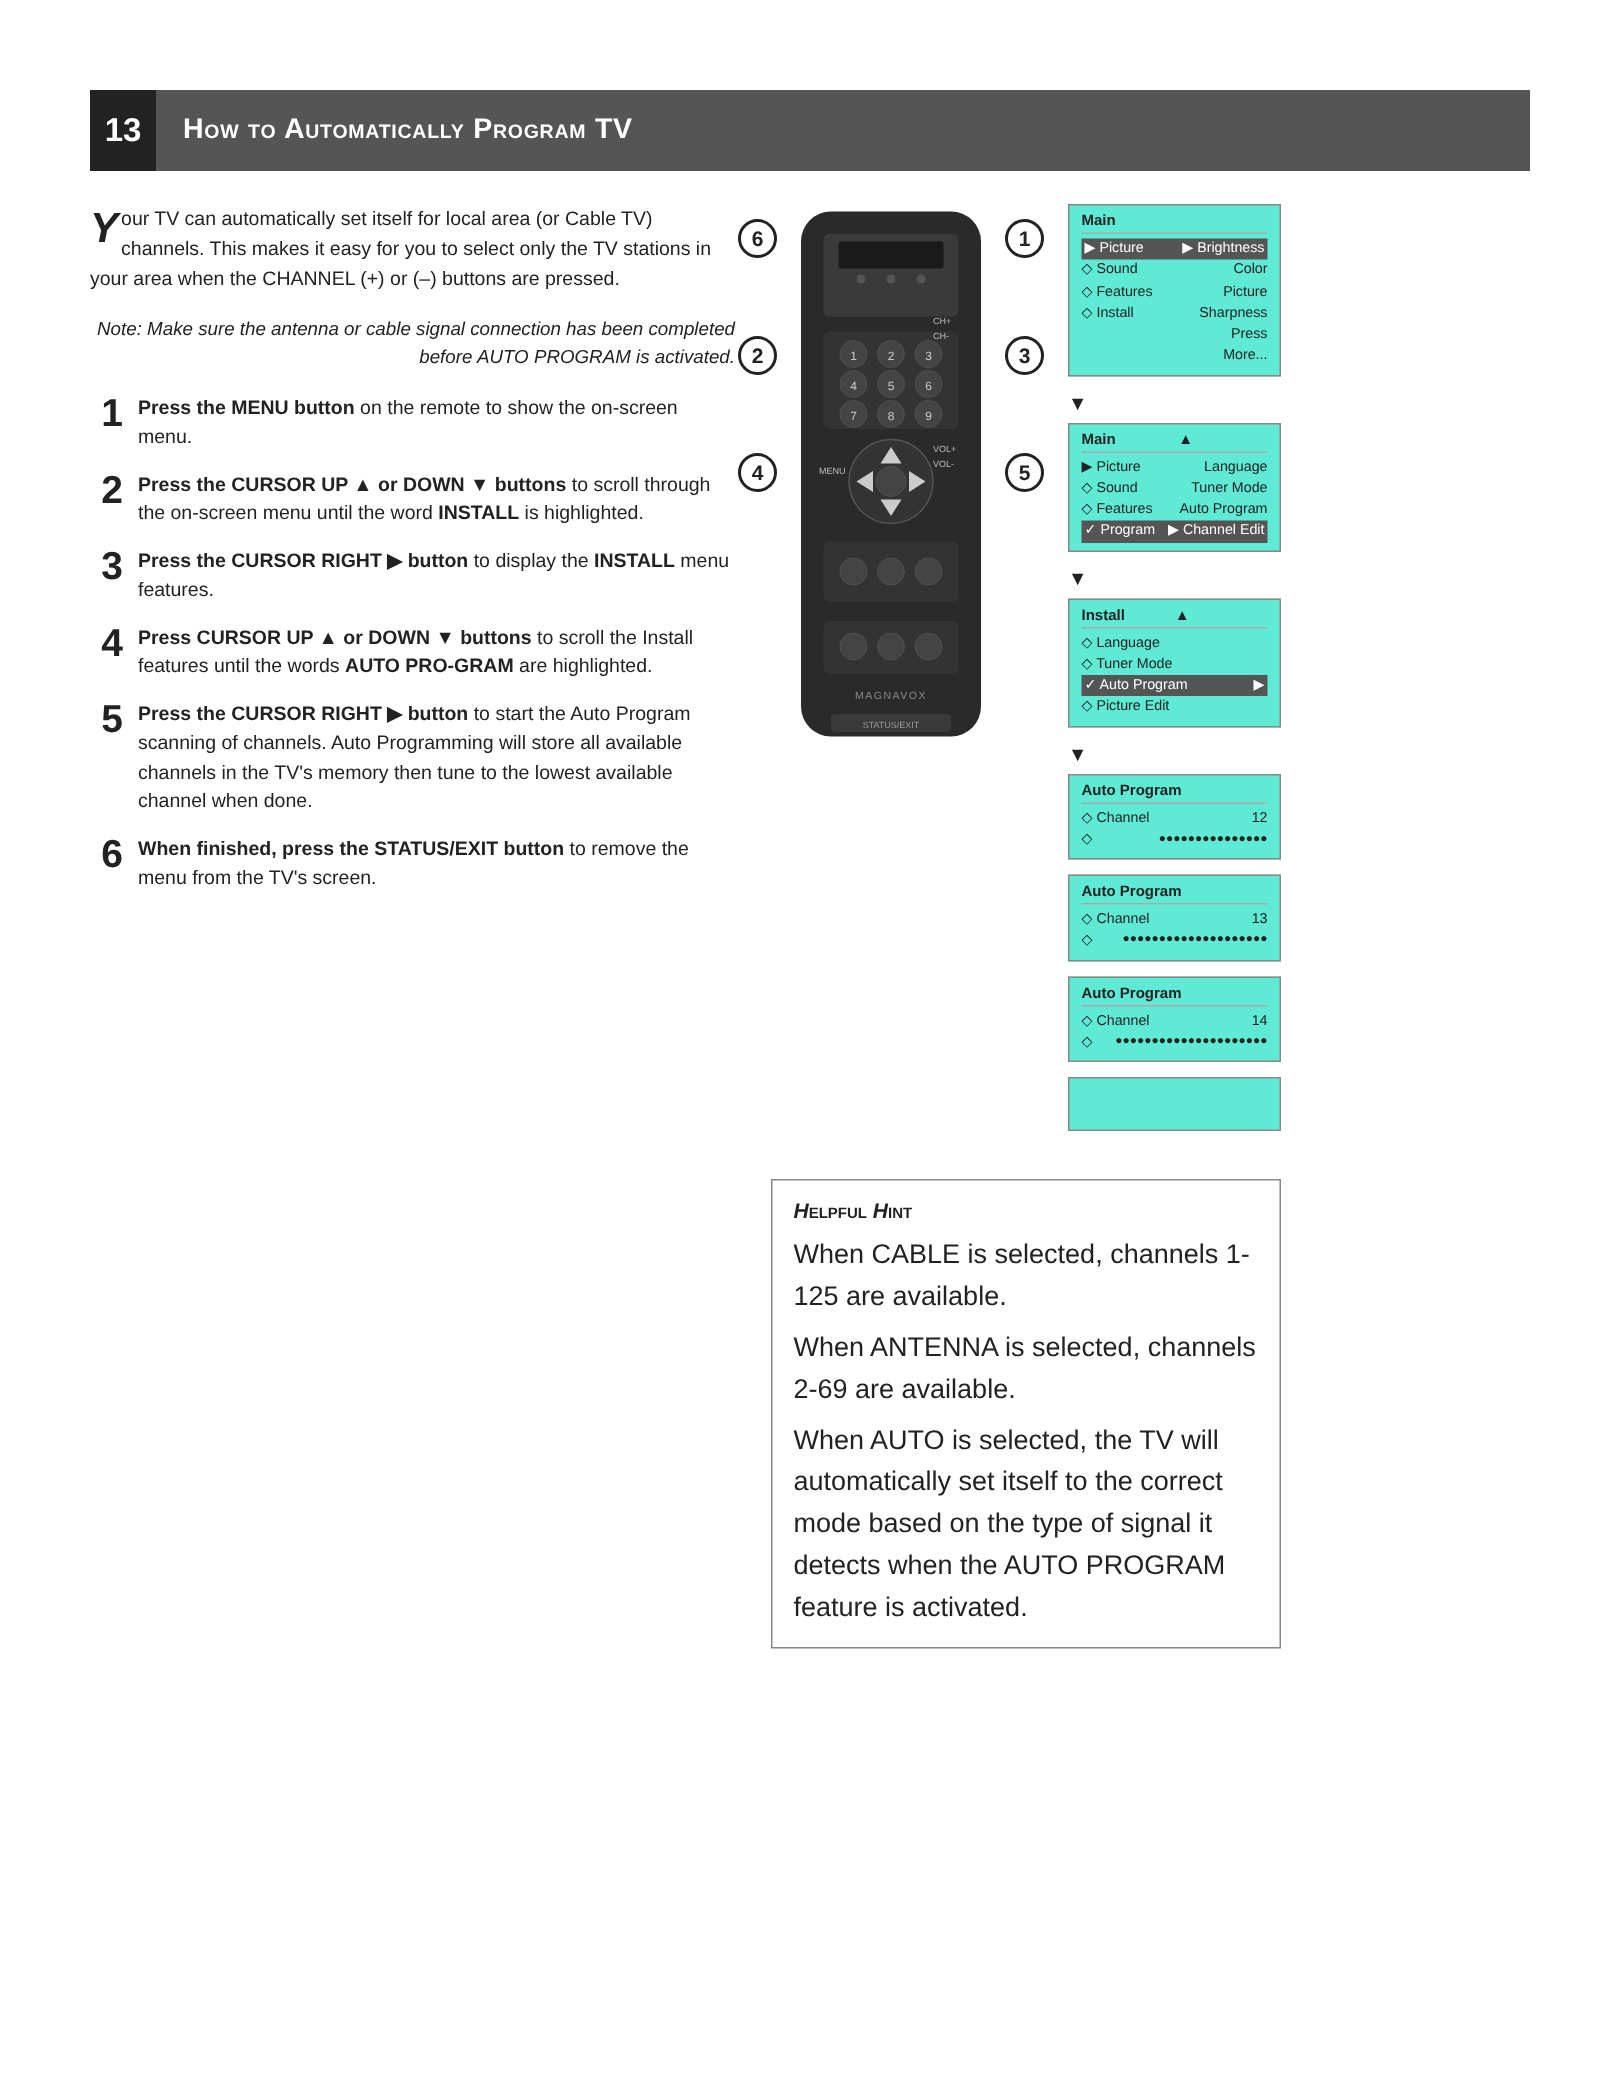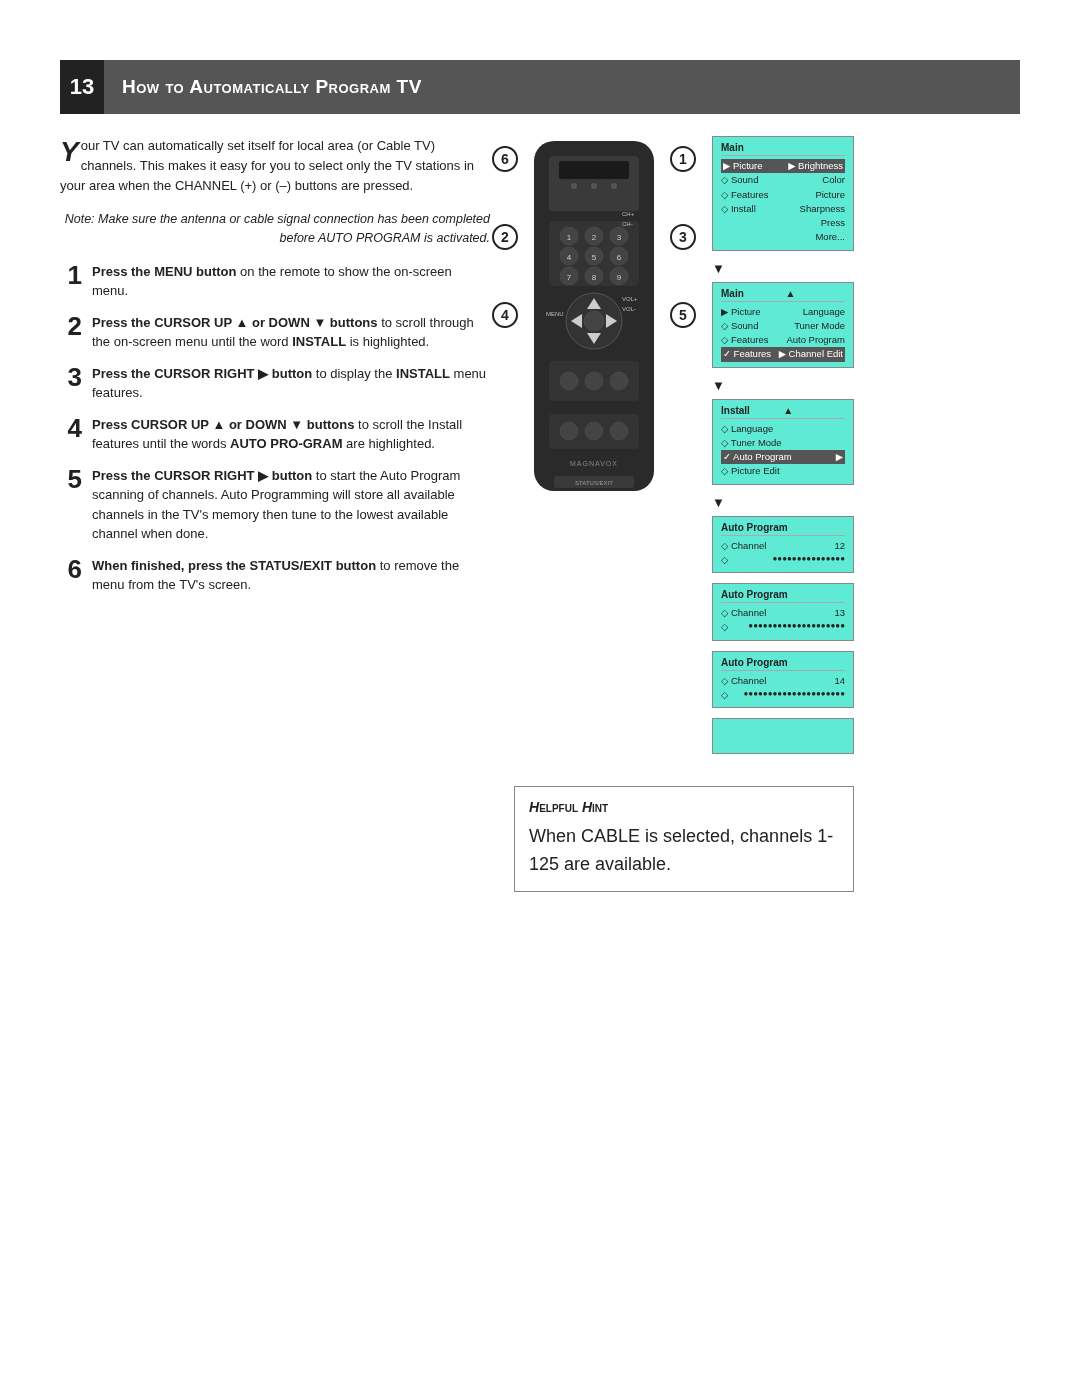--- a/index.html
+++ b/index.html
@@ -380,21 +380,21 @@
             </div>
           <div class="screen-row">
               <span>◇ Sound</span>
               <span>Tuner Mode</span>
             </div>
           <div class="screen-row">
               <span>◇ Features</span>
               <span>Auto Program</span>
             </div>
           <div class="screen-row highlighted">
-              <span>✓ Features</span>
+              <span>✓ Program</span>
               <span>▶ Channel Edit</span>
             </div>
         </div>
 
         <div class="arrow-down">▼</div>
 
         <div class="screen-diagram" style="min-width:140px;">
           <div class="screen-title">Install &nbsp;&nbsp;&nbsp;&nbsp;&nbsp;&nbsp;&nbsp;&nbsp;&nbsp;&nbsp; ▲</div>
           <div class="screen-row">
               <span>◇ Language</span>
@@ -458,18 +458,20 @@
       </div>
 
     </div>
 
     <div class="hint-box">
       <div class="hint-header">
         <em>H</em><span style="font-variant:small-caps;">elpful </span><em>H</em><span style="font-variant:small-caps;text-align:center;">int</span>
       </div>
       <div class="hint-body">
         <p>When CABLE is selected, channels 1-125 are available.</p>
+        <p style="margin-top:6px;">When ANTENNA is selected, channels 2-69 are available.</p>
+        <p style="margin-top:6px;">When AUTO is selected, the TV will automatically set itself to the correct mode based on the type of signal it detects when the AUTO PROGRAM feature is activated.</p>
       </div>
     </div>
 
   </div>
 
 </div>
 
 </body></html>

